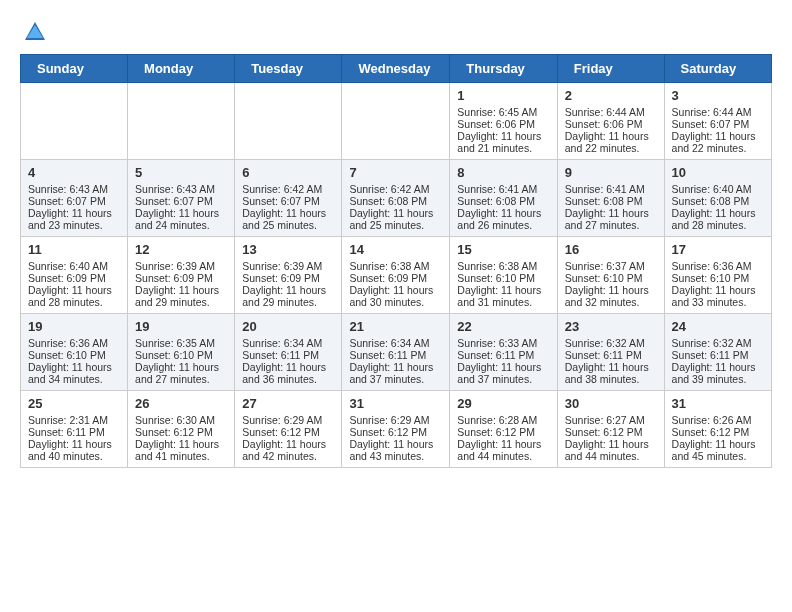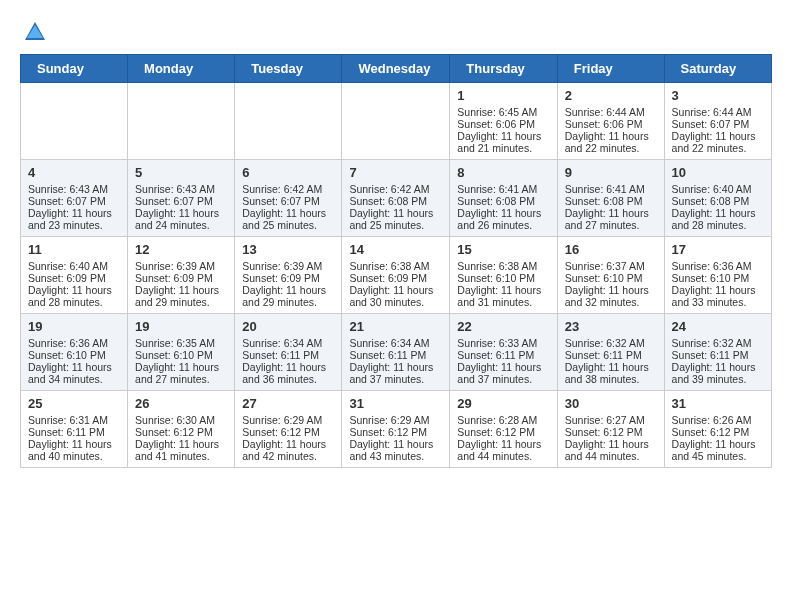--- a/index.html
+++ b/index.html
@@ -298,21 +298,21 @@
           <span class="day-number">24</span>
           <div>Sunrise: 6:32 AM</div>
           <div>Sunset: 6:11 PM</div>
           <div>Daylight: 11 hours</div>
           <div>and 39 minutes.</div>
         </td>
       </tr>
       <tr>
         <td>
           <span class="day-number">25</span>
-          <div>Sunrise: 6:31 AM</div>
+          <div>Sunrise: 2:31 AM</div>
           <div>Sunset: 6:11 PM</div>
           <div>Daylight: 11 hours</div>
           <div>and 40 minutes.</div>
         </td>
         <td>
           <span class="day-number">26</span>
           <div>Sunrise: 6:30 AM</div>
           <div>Sunset: 6:12 PM</div>
           <div>Daylight: 11 hours</div>
           <div>and 41 minutes.</div>

